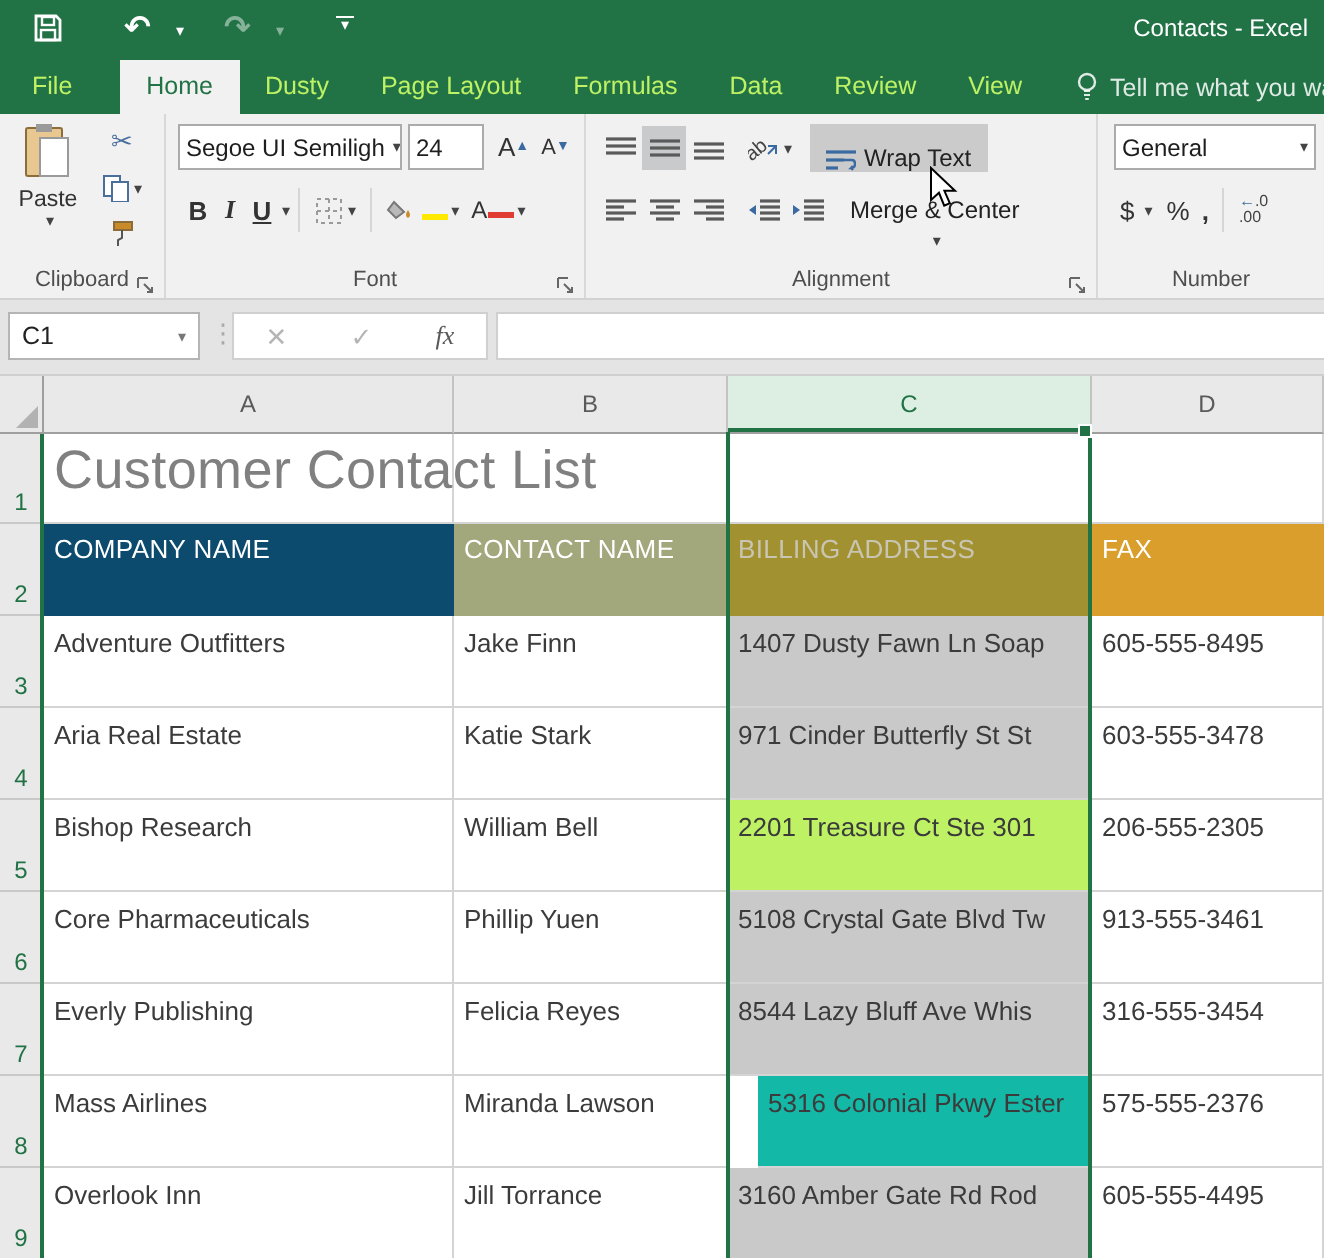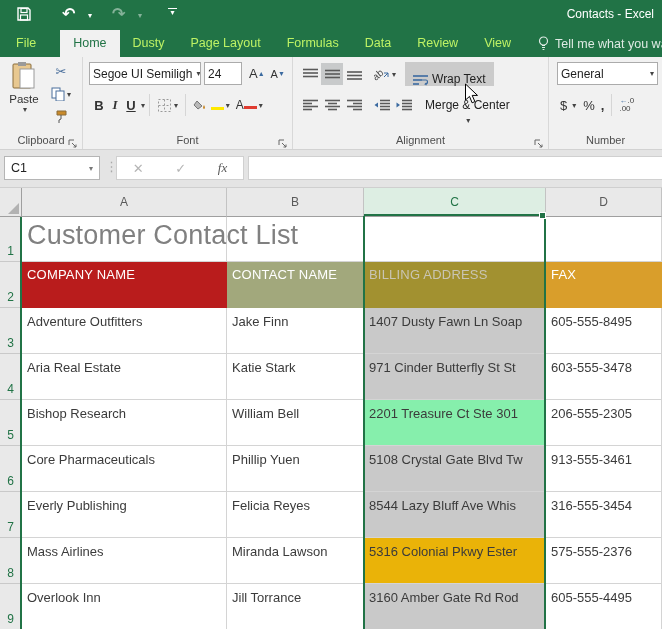--- a/index.html
+++ b/index.html
@@ -381,53 +381,53 @@
       <div class="ch selcol">C</div>
       <div class="ch">D</div>
       <div class="rh">1</div>
       <div class="cell titlecell">
         <span class="title-text">Customer Contact List</span>
       </div>
       <div class="cell"></div>
       <div class="cell"></div>
       <div class="cell"></div>
       <div class="rh">2</div>
-      <div class="cell hdr" style="background: #b91c1c; color: rgb(255, 255, 255);">COMPANY NAME</div>
+      <div class="cell hdr" style="background: #0c4a6e; color: rgb(255, 255, 255);">COMPANY NAME</div>
       <div class="cell hdr" style="background: rgb(162, 168, 124); color: rgb(255, 255, 255);">CONTACT NAME</div>
       <div class="cell hdr" style="background: rgb(162, 145, 48); color: rgb(201, 197, 179);">BILLING ADDRESS</div>
       <div class="cell hdr" style="background: rgb(217, 158, 43); color: rgb(255, 255, 255);">FAX</div>
       <div class="rh">3</div>
       <div class="cell">Adventure Outfitters</div>
       <div class="cell">Jake Finn</div>
       <div class="cell selfill" style="background: rgb(201, 201, 201);">1407 Dusty Fawn Ln Soap</div>
       <div class="cell">605-555-8495</div>
       <div class="rh">4</div>
       <div class="cell">Aria Real Estate</div>
       <div class="cell">Katie Stark</div>
       <div class="cell selfill" style="background: rgb(201, 201, 201);">971 Cinder Butterfly St St</div>
       <div class="cell">603-555-3478</div>
       <div class="rh">5</div>
       <div class="cell">Bishop Research</div>
       <div class="cell">William Bell</div>
-      <div class="cell selfill" style="background: #86efac;">2201 Treasure Ct Ste 301</div>
+      <div class="cell selfill" style="background: #bef264;">2201 Treasure Ct Ste 301</div>
       <div class="cell">206-555-2305</div>
       <div class="rh">6</div>
       <div class="cell">Core Pharmaceuticals</div>
       <div class="cell">Phillip Yuen</div>
       <div class="cell selfill" style="background: rgb(201, 201, 201);">5108 Crystal Gate Blvd Tw</div>
       <div class="cell">913-555-3461</div>
       <div class="rh">7</div>
       <div class="cell">Everly Publishing</div>
       <div class="cell">Felicia Reyes</div>
       <div class="cell selfill" style="background: rgb(201, 201, 201);">8544 Lazy Bluff Ave Whis</div>
       <div class="cell">316-555-3454</div>
       <div class="rh">8</div>
       <div class="cell">Mass Airlines</div>
       <div class="cell">Miranda Lawson</div>
-      <div class="cell selfill" style="background: #eab308;">5316 Colonial Pkwy Ester</div>
+      <div class="cell selfill" style="background: #14b8a6; margin-left: 15px;">5316 Colonial Pkwy Ester</div>
       <div class="cell">575-555-2376</div>
       <div class="rh">9</div>
       <div class="cell">Overlook Inn</div>
       <div class="cell">Jill Torrance</div>
       <div class="cell selfill" style="background: rgb(201, 201, 201);">3160 Amber Gate Rd Rod</div>
       <div class="cell">605-555-4495</div>
     </div>
 
   <div class="overlay" style="left:364px;top:214px;width:182px;height:2px;"></div>
   <div class="overlay" style="left:363px;top:216px;width:2px;height:413px;"></div>

